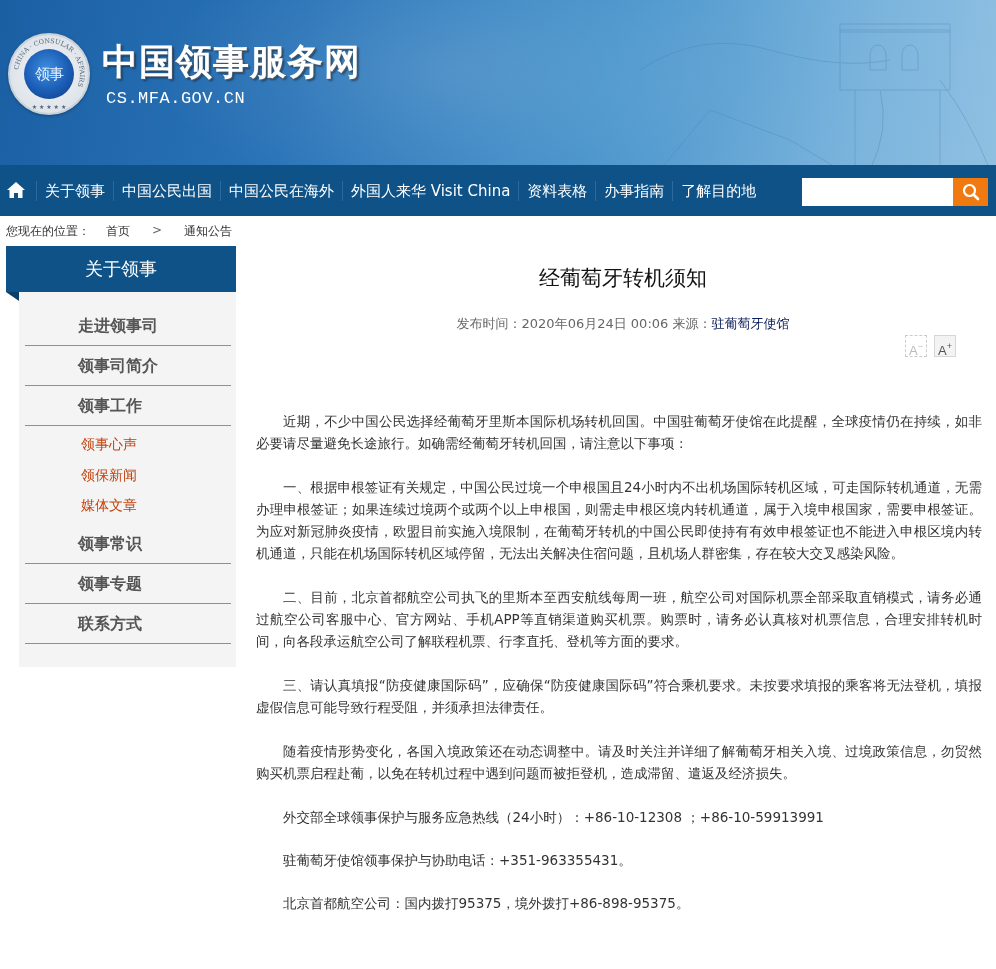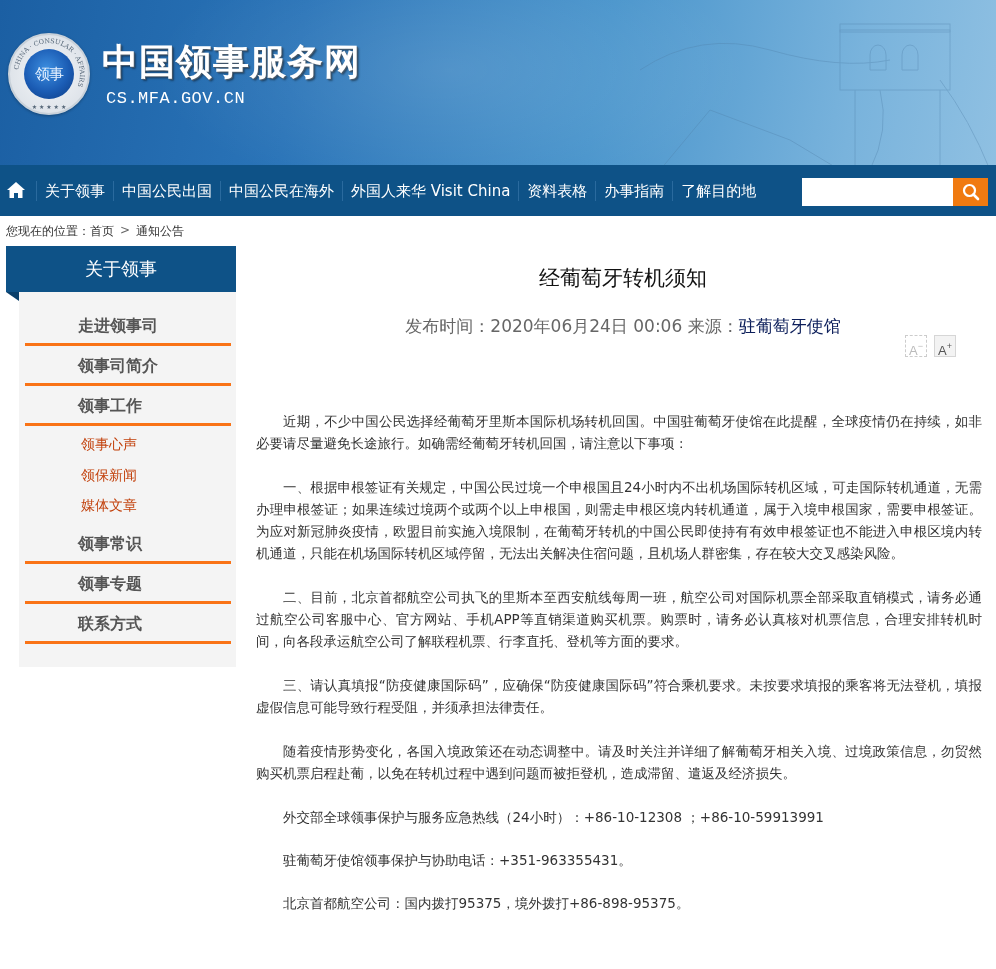--- a/index.html
+++ b/index.html
@@ -60,51 +60,51 @@
   .nav .search-box {
     position: absolute; left: 802px; top: 13px; width: 151px; height: 28px; background: #ffffff; border: none;
   }
   .nav .search-btn {
     position: absolute; left: 953px; top: 13px; width: 35px; height: 28px; background: #f07a10;
     display: flex; align-items: center; justify-content: center; cursor: pointer;
   }
 
   
   .breadcrumb {
-    position: absolute; left: 6px; top: 223px; font-size: 12px; color: #333; display: flex; gap: 4px;
+    position: absolute; left: 6px; top: 223px; font-size: 12px; color: #333; display: flex; gap: 20px;
   }
   .breadcrumb .sep { color: #666; padding: 0 2px; }
 
   
   .side-head {
     position: absolute; left: 6px; top: 246px; width: 230px; height: 46px; background: #0e5287;
     color: #ffffff; font-size: 18px; text-align: center; line-height: 46px;
   }
   .side-notch {
     position: absolute; left: 6px; top: 292px; width: 0; height: 0;
     border-top: 9px solid #0a3f6a; border-left: 13px solid transparent;
   }
   .side-body {
     position: absolute; left: 19px; top: 292px; width: 217px; height: 375px; background: #f4f4f4;
   }
   .side-item {
-    position: absolute; left: 6px; width: 206px; height: 40px; border-bottom: 3px solid #f97316;
+    position: absolute; left: 6px; width: 206px; height: 40px; border-bottom: 1px solid #f97316;
     font-size: 16px; font-weight: bold; color: #555; padding-left: 53px; line-height: 40px; cursor: pointer;
   }
   .side-sub {
     position: absolute; left: 62px; font-size: 14px; color: #c2410c; cursor: pointer;
   }
 
   
   .art-title {
     position: absolute; left: 250px; top: 264px; width: 746px; text-align: center;
     font-family: "DejaVu Serif", serif; font-size: 21px; font-weight: normal; color: #111;
   }
   .art-meta {
-    position: absolute; left: 250px; top: 315px; width: 746px; text-align: center; font-size: 17px; color: #666;
+    position: absolute; left: 250px; top: 315px; width: 746px; text-align: center; font-size: 13px; color: #666;
   }
   .art-meta .src { color: #0c1e5a; }
   .font-btn {
     position: absolute; top: 335px; width: 22px; height: 22px; font-size: 13px; text-align: center; line-height: 22px;
     cursor: pointer; font-family: "Liberation Sans", sans-serif;
   }
   .font-btn.minus { left: 905px; border: 1px dashed #cccccc; color: #bbbbbb; }
   .font-btn.plus { left: 934px; border: 1px solid #d6d6d6; color: #555; background: #f3f3f3; }
   .font-btn sup { font-size: 9px; position: relative; top: -1px; }
 

